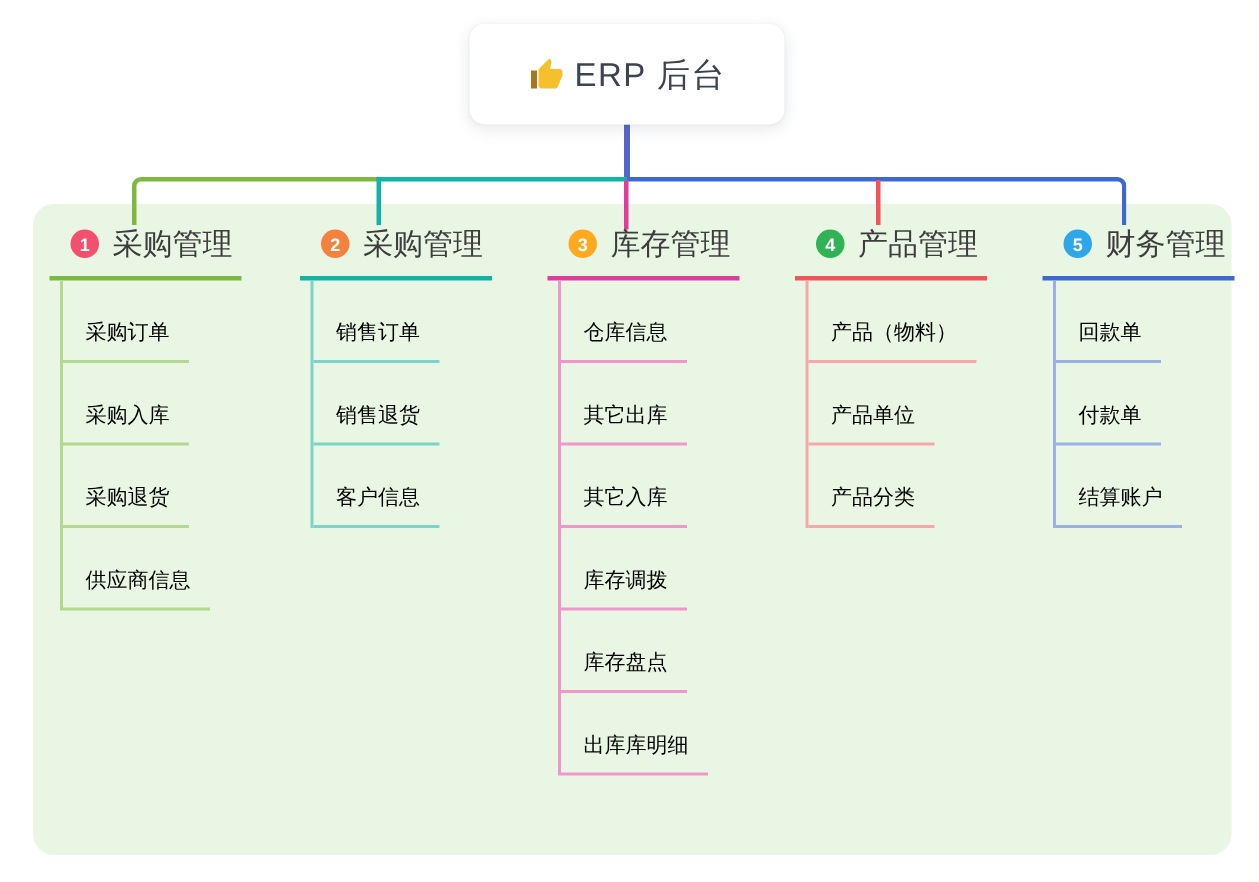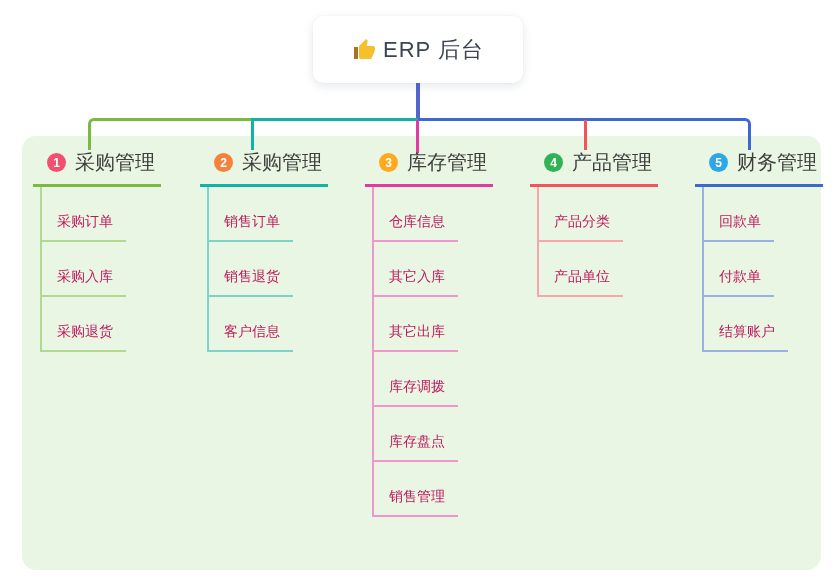--- a/index.html
+++ b/index.html
@@ -93,21 +93,21 @@
     width:fit-content;
     border-left:2px solid var(--line-light);
   }
   .child {
     display:flex; align-items:flex-end;
     height:55px;
     width:fit-content;
     padding:0 13px 9px 15px;
     border-bottom:2px solid var(--line-light);
     font-size:14px;
-    color:#be185d;
+    color:#000000;
     white-space:nowrap;
   }
 </style>
 </head>
 <body>
 
 <div class="canvas">
 
   <div class="panel"></div>
 
@@ -131,20 +131,21 @@
 
   <div class="branch b1" style="--line: #7cb93f; --line-light: #b3d88f; --badge: #f2506e;">
     <div class="branch-header">
       <span class="badge">1</span>
       <span class="branch-label">采购管理</span>
     </div>
     <div class="children">
       <div class="child">采购订单</div>
       <div class="child">采购入库</div>
       <div class="child">采购退货</div>
+      <div class="child">供应商信息</div>
     </div>
   </div>
 
   <div class="branch b2" style="--line: #10b3a6; --line-light: #7dd3ca; --badge: #f5813f;">
     <div class="branch-header">
       <span class="badge">2</span>
       <span class="branch-label">采购管理</span>
     </div>
     <div class="children">
       <div class="child">销售订单</div>
@@ -153,36 +154,37 @@
     </div>
   </div>
 
   <div class="branch b3" style="--line: #e13aa0; --line-light: #ef97cc; --badge: #ffa91e;">
     <div class="branch-header">
       <span class="badge">3</span>
       <span class="branch-label">库存管理</span>
     </div>
     <div class="children">
       <div class="child">仓库信息</div>
+      <div class="child">其它出库</div>
       <div class="child">其它入库</div>
-      <div class="child">其它出库</div>
       <div class="child">库存调拨</div>
       <div class="child">库存盘点</div>
-      <div class="child">销售管理</div>
+      <div class="child">出库库明细</div>
     </div>
   </div>
 
   <div class="branch b4" style="--line: #f4535b; --line-light: #f9a6aa; --badge: #31b257;">
     <div class="branch-header">
       <span class="badge">4</span>
       <span class="branch-label">产品管理</span>
     </div>
     <div class="children">
+      <div class="child">产品（物料）</div>
+      <div class="child">产品单位</div>
       <div class="child">产品分类</div>
-      <div class="child">产品单位</div>
     </div>
   </div>
 
   <div class="branch b5" style="--line: #3e68d1; --line-light: #9cb0e4; --badge: #2ea7e9;">
     <div class="branch-header">
       <span class="badge">5</span>
       <span class="branch-label">财务管理</span>
     </div>
     <div class="children">
       <div class="child">回款单</div>

